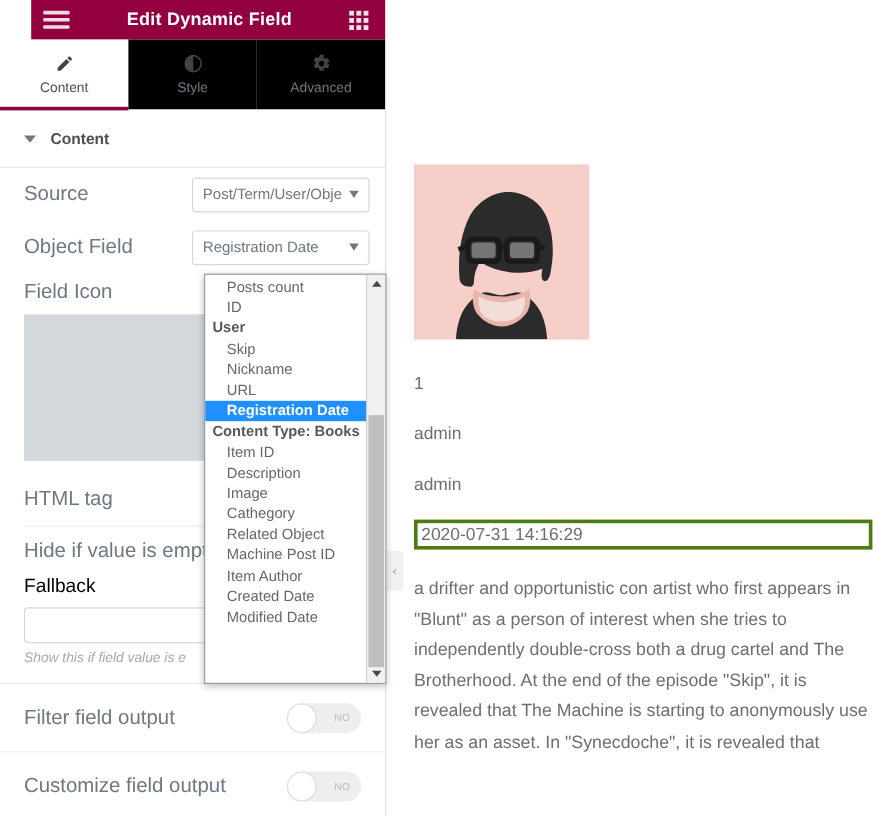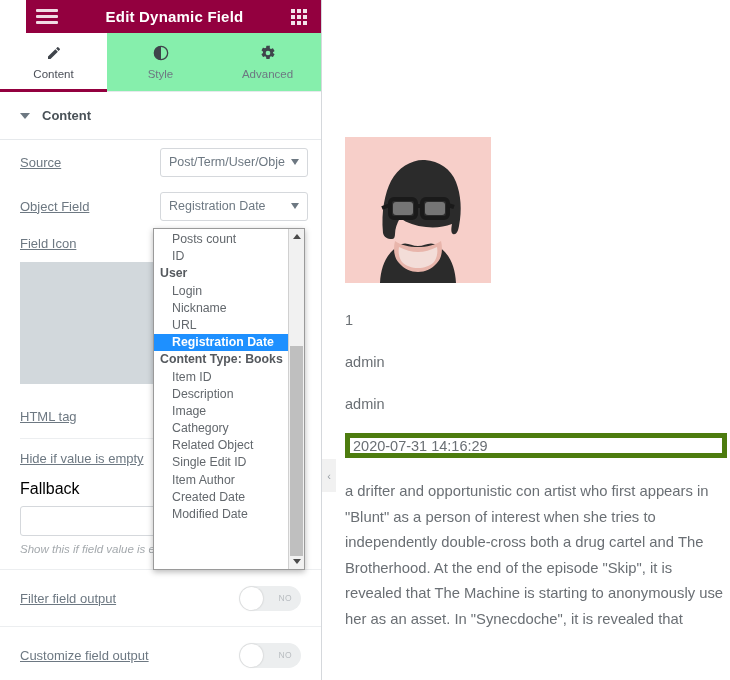--- a/index.html
+++ b/index.html
@@ -46,21 +46,21 @@
   .tabs {
     display: flex; height: 59px;
     background: #fafafa;
     border-bottom: 1px solid #e6e9ec;
   }
   .tab {
     flex: 1; display: flex; flex-direction: column;
     align-items: center; justify-content: center;
     gap: 6px; cursor: pointer;
     color: #6d7882; font-size: 11.5px;
-    background: #86efac;
+    background: #000000;
     position: relative;
   }
   .tab.active { background: #ffffff; color: #4b4f58; }
   .tab.active::after {
     content:""; position: absolute; left: 0; right: 0; bottom: -1px;
     height: 3px; background: #93003f;
   }
   .tab .ticon { height: 18px; display: flex; align-items: center; color: #3f444b; }
 
   
@@ -74,21 +74,21 @@
   .caret-down { width:0;height:0;border-left:5px solid transparent;border-right:5px solid transparent;border-top:6px solid #6d7882; }
   .section-head span { font-size: 13px; font-weight: bold; color: #495157; }
 
   .rowwrap { padding: 0 20px; }
   .row {
     display: flex; align-items: center;
     min-height: 44px;
     gap: 10px;
   }
   .row.bordered { border-top: 1px solid #eceef0; }
-  .row .lbl { font-size: 13px; color: #6d7882; flex: 0 0 130px; text-decoration: underline; }
+  .row .lbl { font-size: 17px; color: #6d7882; flex: 0 0 130px; }
   .row .ctrl { flex: 1; display: flex; justify-content: flex-end; }
 
   .select {
     width: 148px; height: 29px;
     border: 1px solid #d5d8dc; border-radius: 3px;
     background: #fff;
     display: flex; align-items: center;
     padding: 0 8px;
     font-size: 12.5px; color: #6d7882;
     cursor: pointer;
@@ -120,21 +120,21 @@
   .toggle .knob {
     width: 23px; height: 23px; border-radius: 50%;
     background: #fff; box-shadow: 0 0 2px rgba(0,0,0,.22);
     position: absolute; left: 1px;
   }
   .toggle .tno { position:absolute; right: 9px; font-size: 8.5px; color: #b9bdc1; letter-spacing:.4px; }
 
   
   .dropdown {
     position: absolute;
-    left: 153px; top: 228px;
+    left: 170px; top: 228px;
     width: 152px; height: 342px;
     background: #ffffff;
     border: 1px solid #9a9a9a;
     box-shadow: 0 2px 6px rgba(0,0,0,.28);
     z-index: 40;
     display: flex;
     overflow: hidden;
   }
   .dd-list { flex: 1; padding-top: 2px; overflow: hidden; }
   .dd-item {
@@ -182,21 +182,21 @@
     font-size: 14.5px; color: #6a6f74;
     margin-left: 9px;
     line-height: 20px;
   }
   .pv-line.n1 { margin-top: 27px; }
   .pv-line.n2 { margin-top: 22px; }
   .pv-line.n3 { margin-top: 22px; }
   .pv-field {
     margin-top: 19px; margin-left: 9px;
     width: 382px; height: 25px;
-    border: 5px solid #4d7c0f;
+    border: 3px solid #4d7c0f;
     display: flex; align-items: center;
     padding-left: 3px;
     font-size: 14.5px; color: #6a6f74;
   }
   .pv-para {
     margin-top: 21px; margin-left: 9px;
     width: 386px;
     font-size: 14.8px; line-height: 25.5px;
     color: #6a6f74;
   }
@@ -373,31 +373,31 @@
 
   <div class="collapse-handle">
     <span>‹</span>
   </div>
 
   <div class="dropdown">
     <div class="dd-list">
         <div class="dd-item">Posts count</div>
         <div class="dd-item">ID</div>
         <div class="dd-item group">User</div>
-        <div class="dd-item">Login</div>
+        <div class="dd-item">Skip</div>
         <div class="dd-item">Nickname</div>
         <div class="dd-item">URL</div>
         <div class="dd-item sel">Registration Date</div>
         <div class="dd-item group">Content Type: Books</div>
         <div class="dd-item">Item ID</div>
         <div class="dd-item">Description</div>
         <div class="dd-item">Image</div>
         <div class="dd-item">Cathegory</div>
         <div class="dd-item">Related Object</div>
-        <div class="dd-item">Single Edit ID</div>
+        <div class="dd-item">Machine Post ID</div>
         <div class="dd-item">Item Author</div>
         <div class="dd-item">Created Date</div>
         <div class="dd-item">Modified Date</div>
       </div>
     <div class="dd-scroll">
       <div class="dd-arrow up">
           <span class="tri-up"></span>
         </div>
       <div class="dd-thumb"></div>
       <div class="dd-arrow dn">

